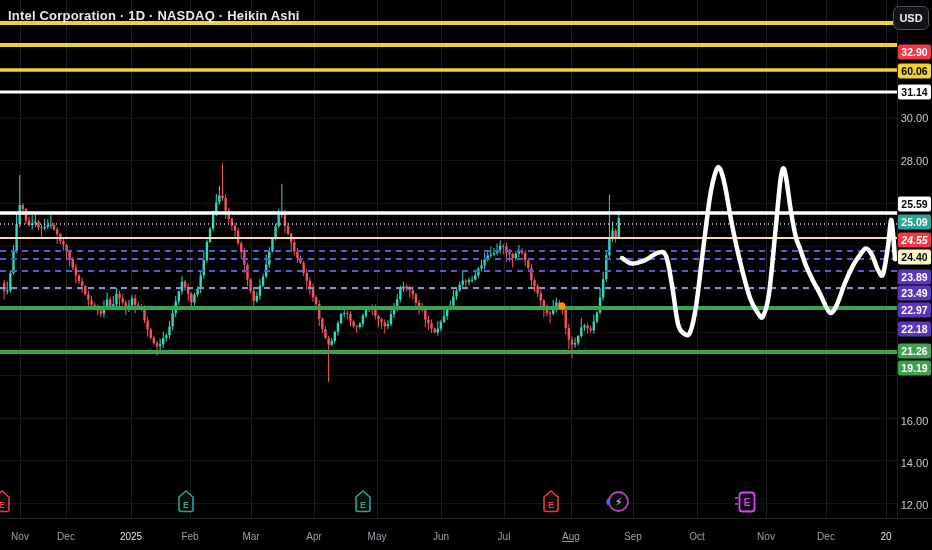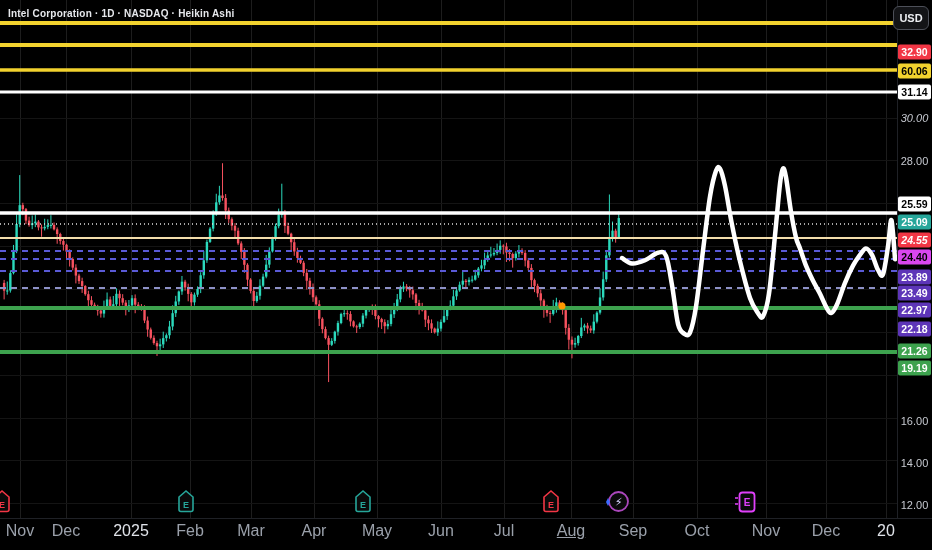--- a/index.html
+++ b/index.html
@@ -1,33 +1,33 @@
 <!DOCTYPE html>
 <html><head>
 <meta charset="utf-8">
 <style>
   html,body{margin:0;padding:0;background:#000;}
   *{box-sizing:border-box;}
   .root{position:relative;width:932px;height:550px;background:#000;overflow:hidden;
         font-family:"Liberation Sans",sans-serif;}
   #chart-svg{position:absolute;left:0;top:0;display:block;}
-  .legend{position:absolute;left:8px;top:8px;font-size:10px;font-weight:600;
+  .legend{position:absolute;left:8px;top:8px;font-size:13px;font-weight:600;
           color:#e6e8ec;letter-spacing:.2px;white-space:nowrap;z-index:5;}
   .usd-btn{position:absolute;right:3px;top:6px;width:36px;height:24px;background:#131417;
            border:1px solid #4d5059;border-radius:6px;color:#eceef2;font-size:11px;
            font-weight:700;font-family:"Liberation Sans",sans-serif;display:flex;
            align-items:center;justify-content:center;z-index:6;cursor:pointer;}
   #price-scale{position:absolute;left:897px;top:0;width:35px;height:518px;z-index:4;}
   .tick-plain{position:absolute;left:1px;width:33px;text-align:center;font-size:11px;
               color:#c6c9d0;transform:translateY(-50%);}
   .tick-box{position:absolute;left:1px;width:33px;height:15px;line-height:15px;
             text-align:center;font-size:10.5px;font-weight:700;border-radius:2px;
             transform:translateY(-50%);}
   #time-scale{position:absolute;left:0;top:518px;width:932px;height:32px;z-index:4;}
-  .month{position:absolute;top:4px;transform:translateX(-50%);font-size:16px;color:#9aa0aa;}
+  .month{position:absolute;top:13px;transform:translateX(-50%);font-size:10px;color:#9aa0aa;}
   .month.bold{color:#dfe2e8;font-weight:400;}
 </style>
 </head>
 <body>
 
 <div class="root">
   <svg id="chart-svg" width="932" height="550">
       <defs>
         <clipPath id="pane">
           <rect x="0" y="0" width="897" height="518"></rect>
@@ -507,32 +507,32 @@
           <line x1="735" y1="498" x2="738" y2="498" stroke="#e040fb" stroke-width="1.5"></line>
           <line x1="735" y1="504" x2="738" y2="504" stroke="#e040fb" stroke-width="1.5"></line>
         </g>
       </g>
       <line x1="897.5" y1="0" x2="897.5" y2="518" stroke="#1f2126" stroke-width="1"></line>
       <line x1="0" y1="518.5" x2="932" y2="518.5" stroke="#1f2126" stroke-width="1"></line>
     </svg>
   <div class="legend">Intel Corporation · 1D · NASDAQ · Heikin Ashi</div>
   <button class="usd-btn">USD</button>
   <div id="price-scale">
-      <div class="tick-plain" style="top: 118px; font-style: italic;">30.00</div>
+      <div class="tick-plain" style="top: 118px;">30.00</div>
       <div class="tick-plain" style="top: 161px;">28.00</div>
       <div class="tick-plain" style="top: 421px;">16.00</div>
       <div class="tick-plain" style="top: 463px;">14.00</div>
       <div class="tick-plain" style="top: 505px;">12.00</div>
       <div class="tick-box" style="top: 52px; background: rgb(242, 54, 69); color: rgb(255, 255, 255);">32.90</div>
       <div class="tick-box" style="top: 71px; background: rgb(242, 210, 46); color: rgb(0, 0, 0);">60.06</div>
       <div class="tick-box" style="top: 92px; background: rgb(255, 255, 255); color: rgb(0, 0, 0);">31.14</div>
       <div class="tick-box" style="top: 204px; background: rgb(255, 255, 255); color: rgb(0, 0, 0);">25.59</div>
       <div class="tick-box" style="top: 222px; background: rgb(38, 166, 154); color: rgb(255, 255, 255);">25.09</div>
       <div class="tick-box" style="top: 240px; background: rgb(242, 54, 69); color: rgb(255, 255, 255); font-style: italic;">24.55</div>
-      <div class="tick-box" style="top: 257px; background: #d946ef; color: rgb(0, 0, 0);">24.40</div>
+      <div class="tick-box" style="top: 257px; background: #fef9c3; color: rgb(0, 0, 0);">24.40</div>
       <div class="tick-box" style="top: 277px; background: rgb(93, 53, 184); color: rgb(255, 255, 255);">23.89</div>
       <div class="tick-box" style="top: 293px; background: rgb(93, 53, 184); color: rgb(255, 255, 255);">23.49</div>
       <div class="tick-box" style="top: 310px; background: rgb(93, 53, 184); color: rgb(255, 255, 255);">22.97</div>
       <div class="tick-box" style="top: 329px; background: rgb(93, 53, 184); color: rgb(255, 255, 255);">22.18</div>
       <div class="tick-box" style="top: 351px; background: rgb(61, 162, 78); color: rgb(255, 255, 255);">21.26</div>
       <div class="tick-box" style="top: 368px; background: rgb(61, 162, 78); color: rgb(255, 255, 255);">19.19</div>
     </div>
   <div id="time-scale">
       <span class="month" style="left: 20px;">Nov</span>
       <span class="month" style="left: 66px;">Dec</span>

